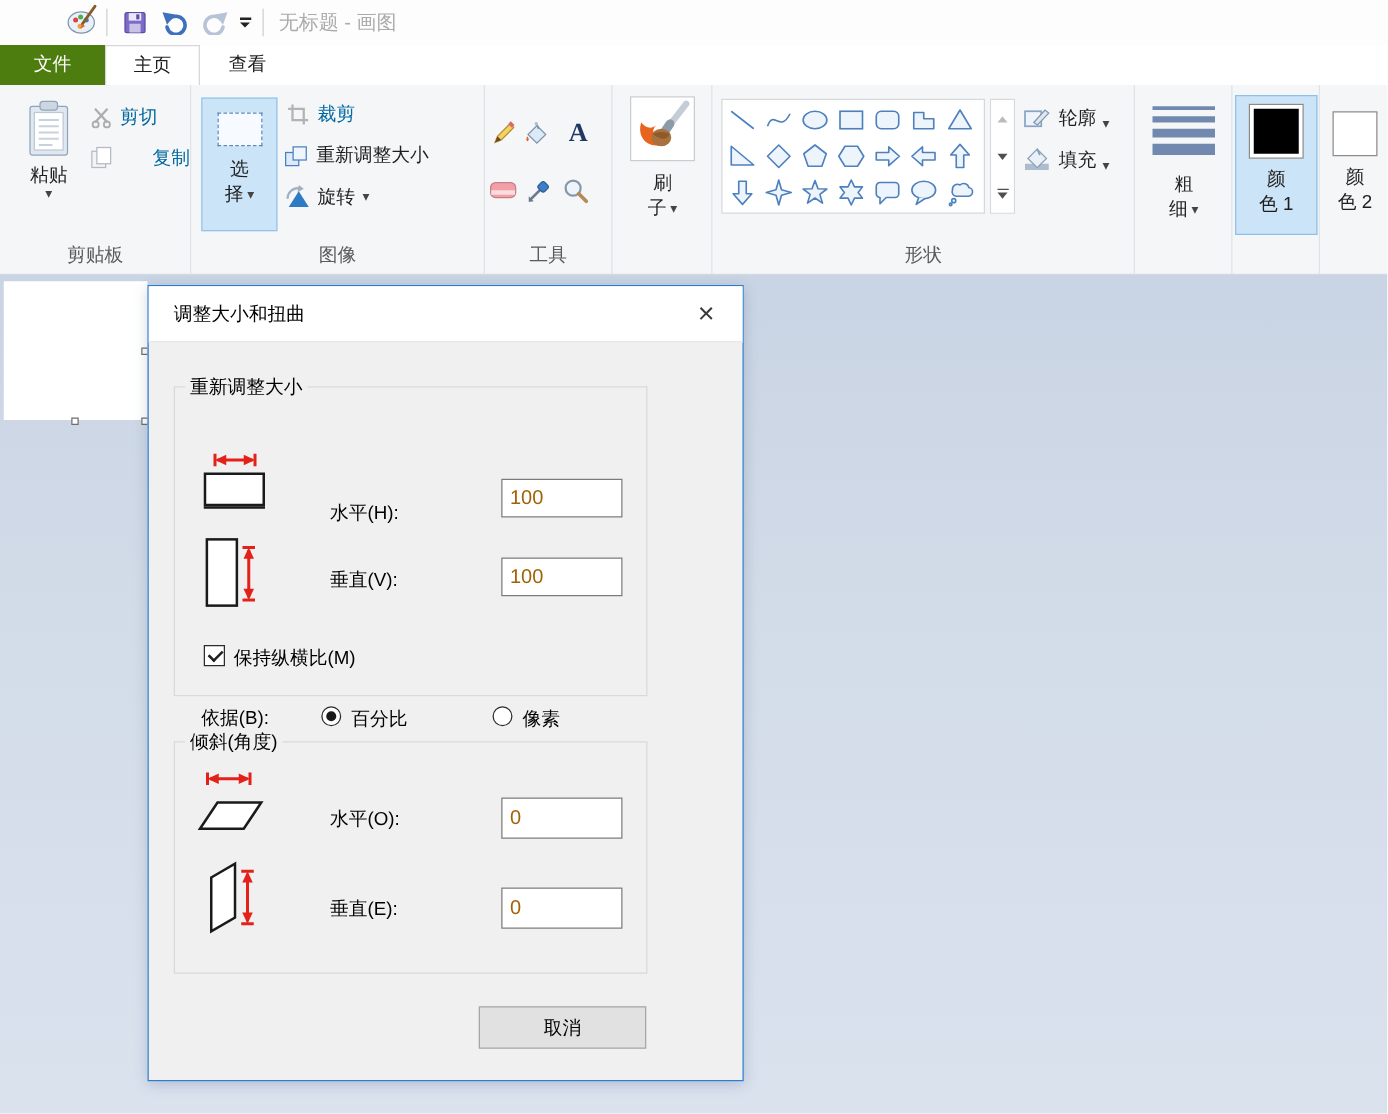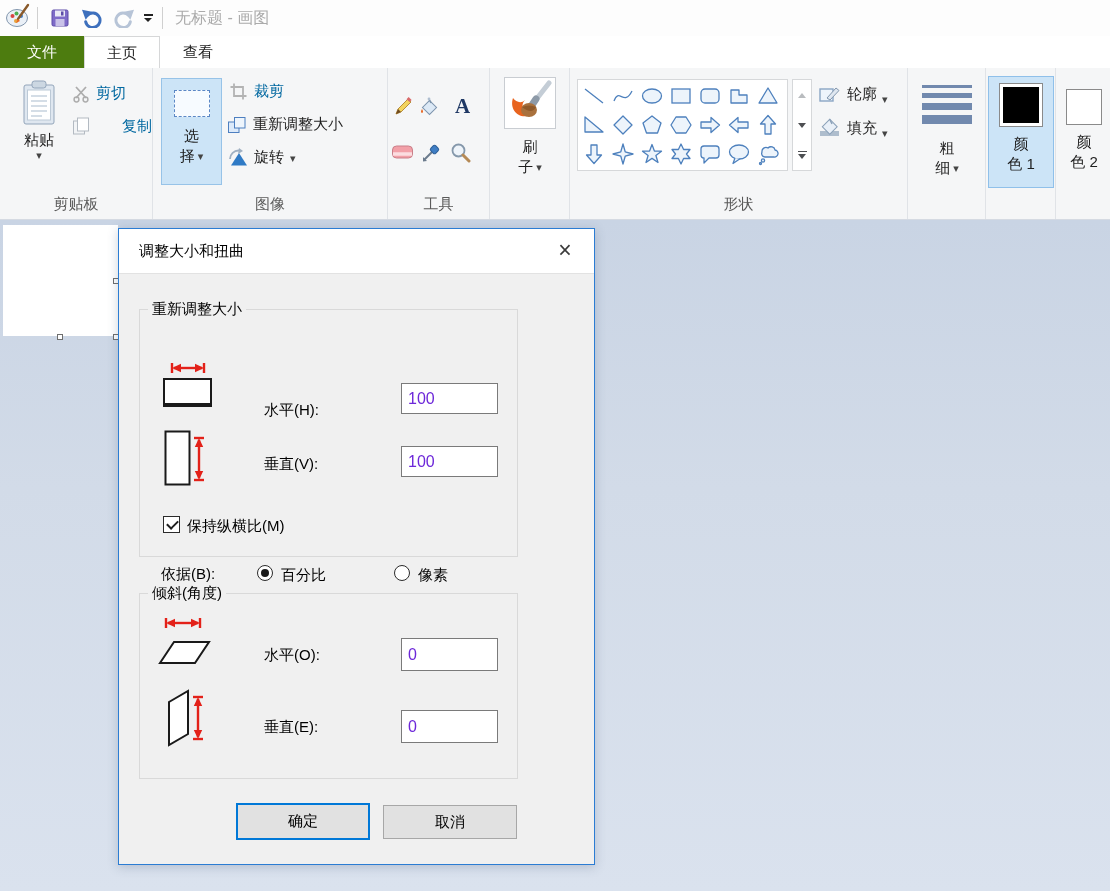--- a/index.html
+++ b/index.html
@@ -1,21 +1,21 @@
 <!DOCTYPE html>
 <html><head>
 <meta charset="utf-8">
 <style>
   * { box-sizing: border-box; margin: 0; padding: 0; }
   html,body { width:1110px; height:891px; overflow:hidden; }
   body { font-family:"Liberation Sans","DejaVu Sans",sans-serif; background:#fff; }
   .app { position:relative; width:1110px; height:891px; }
 
   
-  .titlebar { position:absolute; left:0; top:0; width:1110px; height:36px; background:#fdfdfd; display:flex; align-items:center; }
+  .titlebar { position:absolute; left:0; top:0; width:1110px; height:36px; background:#fdfdfd; display:flex; align-items:center;padding-left:48px; }
   .qat-sep { width:1px; height:22px; background:#d0d0d0; margin:0 6px; }
   .qat-btn { border:none; background:transparent; width:26px; height:26px; display:flex; align-items:center; justify-content:center; margin:0 3px; }
   .app-logo { margin-left:5px; }
   .qat-dd { width:16px; height:20px; display:flex; flex-direction:column; align-items:center; justify-content:center; border:none; background:transparent; }
   .qat-dd .bar { width:9px; height:1.5px; background:#222; margin-bottom:2px; }
   .qat-dd .tri { width:0; height:0; border-left:4px solid transparent; border-right:4px solid transparent; border-top:4px solid #222; }
   .win-title { color:#ababab; font-size:16px; margin-left:6px; white-space:nowrap; }
 
   
   .tabrow { position:absolute; left:0; top:36px; width:1110px; height:32px; background:#ffffff; display:flex; }
@@ -102,21 +102,21 @@
   .dialog { position:absolute; left:118px; top:8px; width:477px; height:637px; background:#f0f0f0;
     border:1px solid #2b7cd3; box-shadow:0 2px 10px rgba(60,80,110,.25); }
   .dlg-titlebar { position:absolute; left:0; top:0; width:100%; height:45px; background:#fff; border-bottom:1px solid #e2e2e2; }
   .dlg-title { position:absolute; left:20px; top:13px; font-size:15px; color:#000; }
   .dlg-close { position:absolute; right:14px; top:6px; width:30px; height:30px; border:none; background:transparent; font-size:23px; color:#3a3a3a; line-height:30px; text-align:center; font-weight:300; }
   .groupbox { position:absolute; left:20px; width:379px; border:1px solid #d9d9d9; }
   .gb1 { top:80px; height:248px; }
   .gb2 { top:364px; height:186px; }
   .gb-label { position:absolute; top:-10px; left:8px; background:#f0f0f0; padding:0 4px; font-size:15px; color:#000; }
   .dlbl { position:absolute; font-size:15px; color:#000; white-space:nowrap; }
-  .dinput { position:absolute; width:97px; height:31px; border:1px solid #7a7a7a; background:#fff; font-size:16px; padding:2px 6px; font-family:inherit; color:#6d28d9; }
+  .dinput { position:absolute; width:97px; height:31px; border:1px solid #7a7a7a; background:#fff; font-size:16px; padding:2px 6px; font-family:inherit; color:#a16207; }
   .radio { position:absolute; width:16px; height:16px; border:1px solid #2b2b2b; border-radius:50%; background:#fff; }
   .radio.checked::after { content:""; position:absolute; left:3px; top:3px; width:8px; height:8px; border-radius:50%; background:#1a1a1a; }
   .checkbox { position:absolute; width:17px; height:17px; border:1px solid #2b2b2b; background:#fff; }
   .checkbox.checked::after { content:""; position:absolute; left:3px; top:3px; width:9px; height:5px; border-left:2px solid #1f1f1f; border-bottom:2px solid #1f1f1f; transform:rotate(-45deg); }
   .dicon { position:absolute; }
   .dlg-btn { position:absolute; width:134px; height:37px; background:#e1e1e1; font-size:15px; color:#000; font-family:inherit; }
   .ok-btn { left:117px; top:574px; border:2px solid #0078d7; }
   .cancel-btn { left:264px; top:576px; height:34px; border:1px solid #a7a7a7; }
 </style>
 </head>
@@ -572,17 +572,16 @@
             <line x1="34" y1="10" x2="44" y2="10"></line>
             <line x1="34" y1="52" x2="44" y2="52"></line>
           </g>
           <polygon points="39,10 34.8,19 43.2,19" fill="#e32119"></polygon>
           <polygon points="39,52 34.8,43 43.2,43" fill="#e32119"></polygon>
         </svg>
       </span>
       <span class="dlbl" style="left:145px;top:489px;">垂直(E):</span>
       <input class="dinput" style="left: 282px; top: 481px; height: 33px;" value="0">
 
-      <button class="dlg-btn ok-btn">确定</button>
       <button class="dlg-btn cancel-btn">取消</button>
     </div>
   </div>
 </div>
 
 </body></html>

